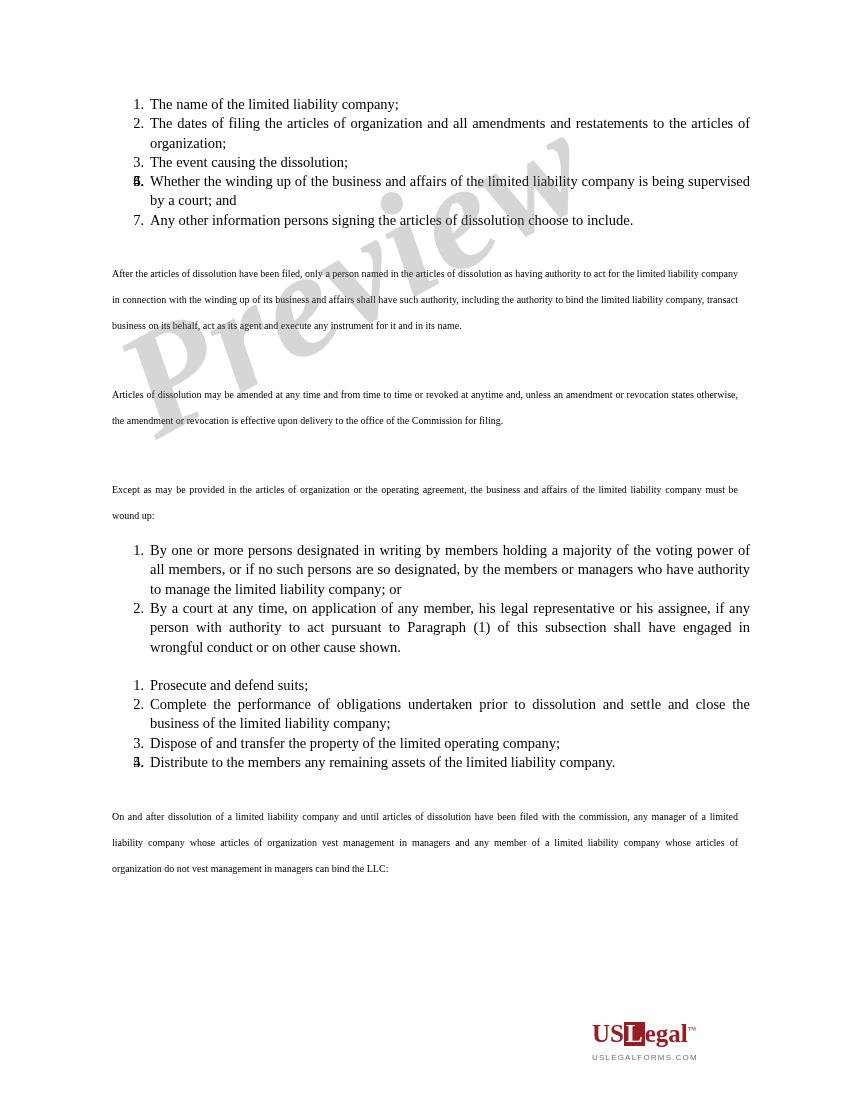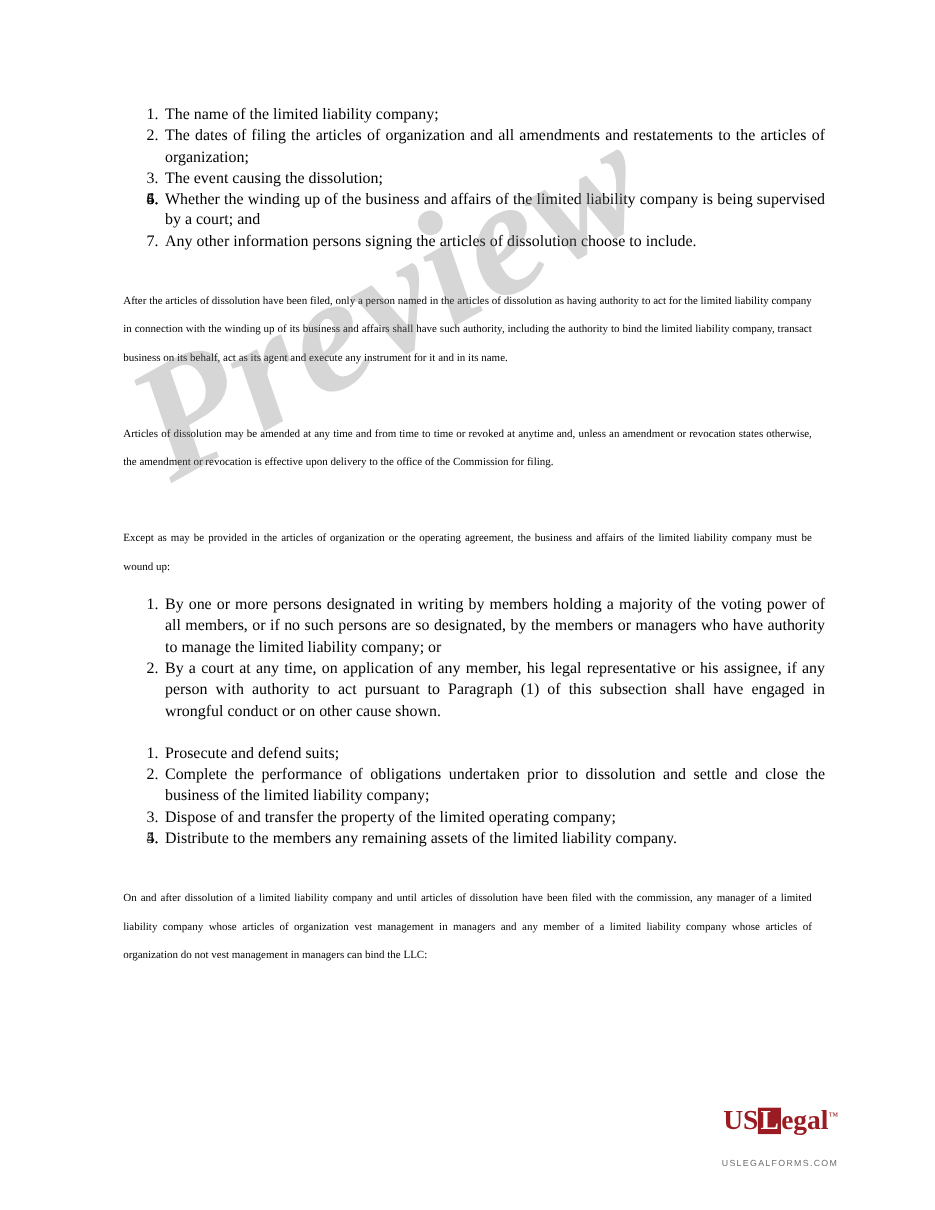--- a/index.html
+++ b/index.html
@@ -101,21 +101,21 @@
     white-space: nowrap;
     letter-spacing: 2px;
     user-select: none;
   }
 
   
   .footer-logo {
     position: absolute;
     right: 88px;
     bottom: 38px;
-    text-align: right;
+    text-align: left;
     width: 170px;
   }
   .logo-main {
     font-family: "Liberation Serif", serif;
     font-size: 25px;
     font-weight: bold;
     color: #9b1b22;
     letter-spacing: 0px;
     line-height: 26px;
     white-space: nowrap;
@@ -134,21 +134,21 @@
   .logo-tm {
     font-size: 9px;
     vertical-align: super;
     font-weight: normal;
   }
   .logo-sub {
     font-family: "Liberation Sans", sans-serif;
     font-size: 8px;
     color: #6f6f6f;
     letter-spacing: 1.2px;
-    margin-top: 21px;
+    margin-top: 6px;
     white-space: nowrap;
   }
 </style>
 </head>
 <body>
 
 <div class="page">
 
   <div class="content">
 

